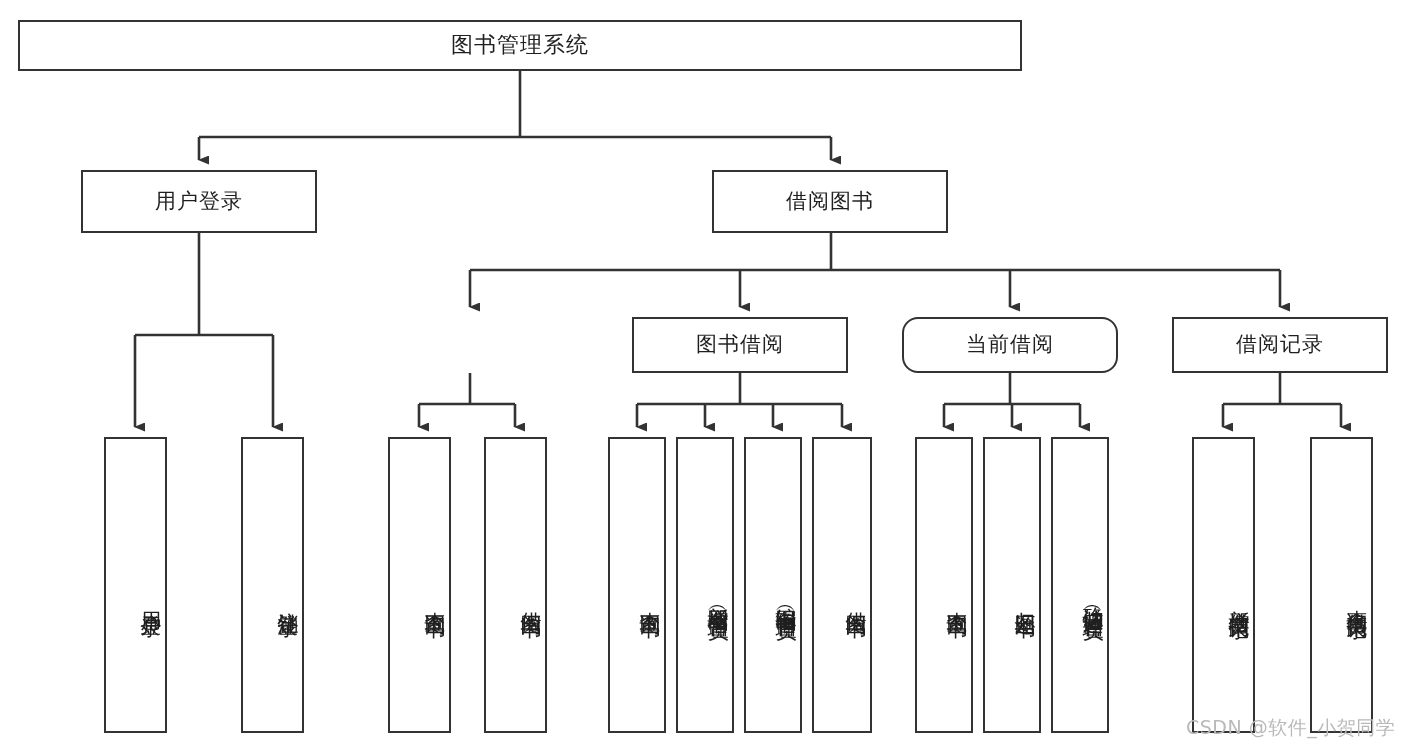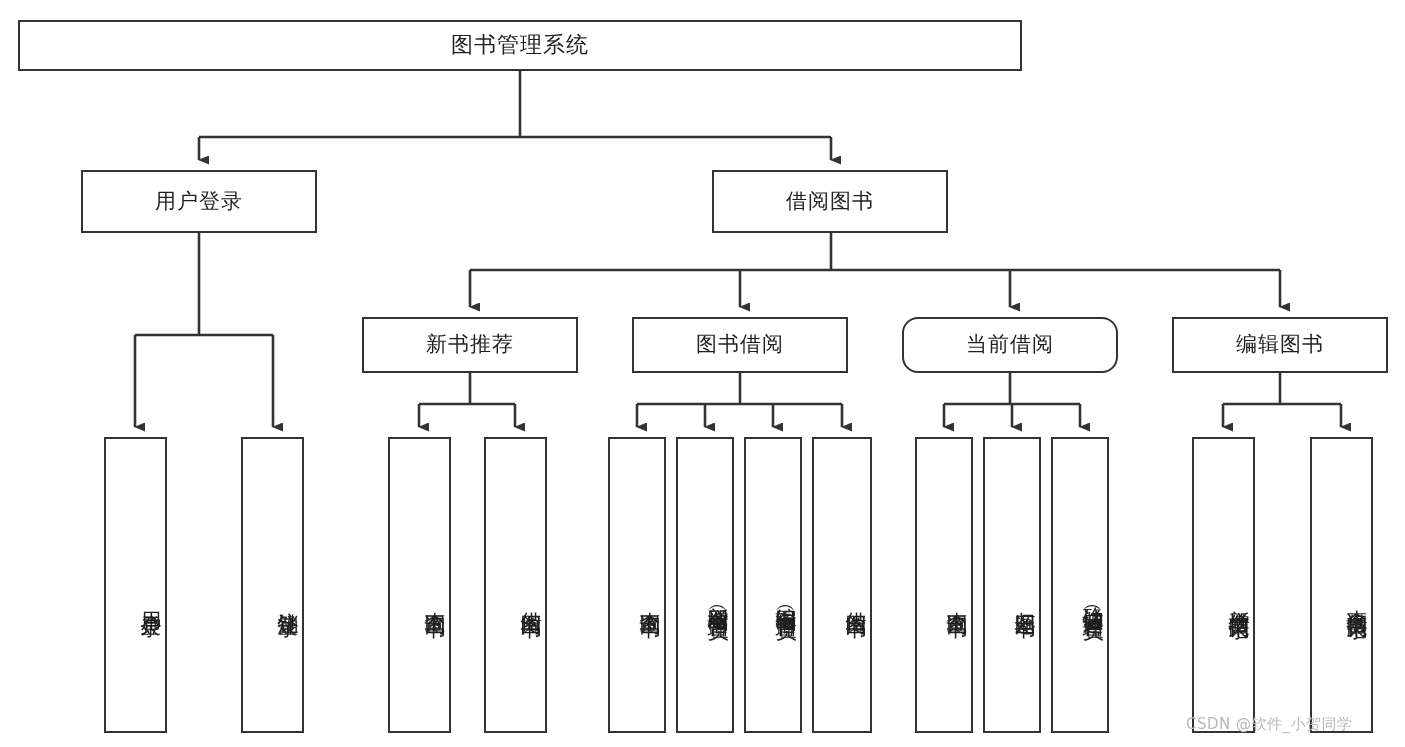--- a/index.html
+++ b/index.html
@@ -54,21 +54,21 @@
     writing-mode: vertical-rl;
     text-orientation: upright;
     display: block;
     white-space: nowrap;
   }
   .node.root { font-size: 22px; }
   .watermark {
     position: absolute;
     left: 1186px;
     top: 715px;
-    font-size: 15px;
+    font-size: 19px;
     color: #b9b9b9;
     white-space: nowrap;
     letter-spacing: 0.5px;
   }
 </style>
 </head>
 <body>
 
 <div id="diagram-root">
 
@@ -120,24 +120,23 @@
       <path d="M 1223 404 L 1223 427" marker-end="url(#arrowhead)"></path>
       <path d="M 1341 404 L 1341 427" marker-end="url(#arrowhead)"></path>
     </g>
   </svg>
 
   <div class="node horiz root" style="left: 18px; top: 12px; width: 1004px; height: 51px; margin-top: 8px;">图书管理系统</div>
 
   <div class="node horiz" style="left: 81px; top: 170px; width: 236px; height: 63px;">用户登录</div>
   <div class="node horiz" style="left: 712px; top: 170px; width: 236px; height: 63px;">借阅图书</div>
 
-  <div class="node horiz" style="left: 362px; top: 317px; width: 216px; height: 56px;">新书推荐</div>
   <div class="node horiz" style="left: 632px; top: 317px; width: 216px; height: 56px; text-align: right;">图书借阅</div>
   <div class="node horiz" style="left: 902px; top: 317px; width: 216px; height: 56px; border-radius: 16px;">当前借阅</div>
-  <div class="node horiz" style="left: 1172px; top: 317px; width: 216px; height: 56px;">编辑图书</div>
+  <div class="node horiz" style="left: 1172px; top: 317px; width: 216px; height: 56px;">借阅记录</div>
 
   <div class="node vert" style="left: 104px; top: 437px; width: 63px; height: 296px;">
     <span class="vlabel">用户登录</span>
   </div>
   <div class="node vert" style="left: 241px; top: 437px; width: 63px; height: 296px;">
     <span class="vlabel">注销登录</span>
   </div>
   <div class="node vert" style="left: 388px; top: 437px; width: 63px; height: 296px;">
     <span class="vlabel">查询图书</span>
   </div>

